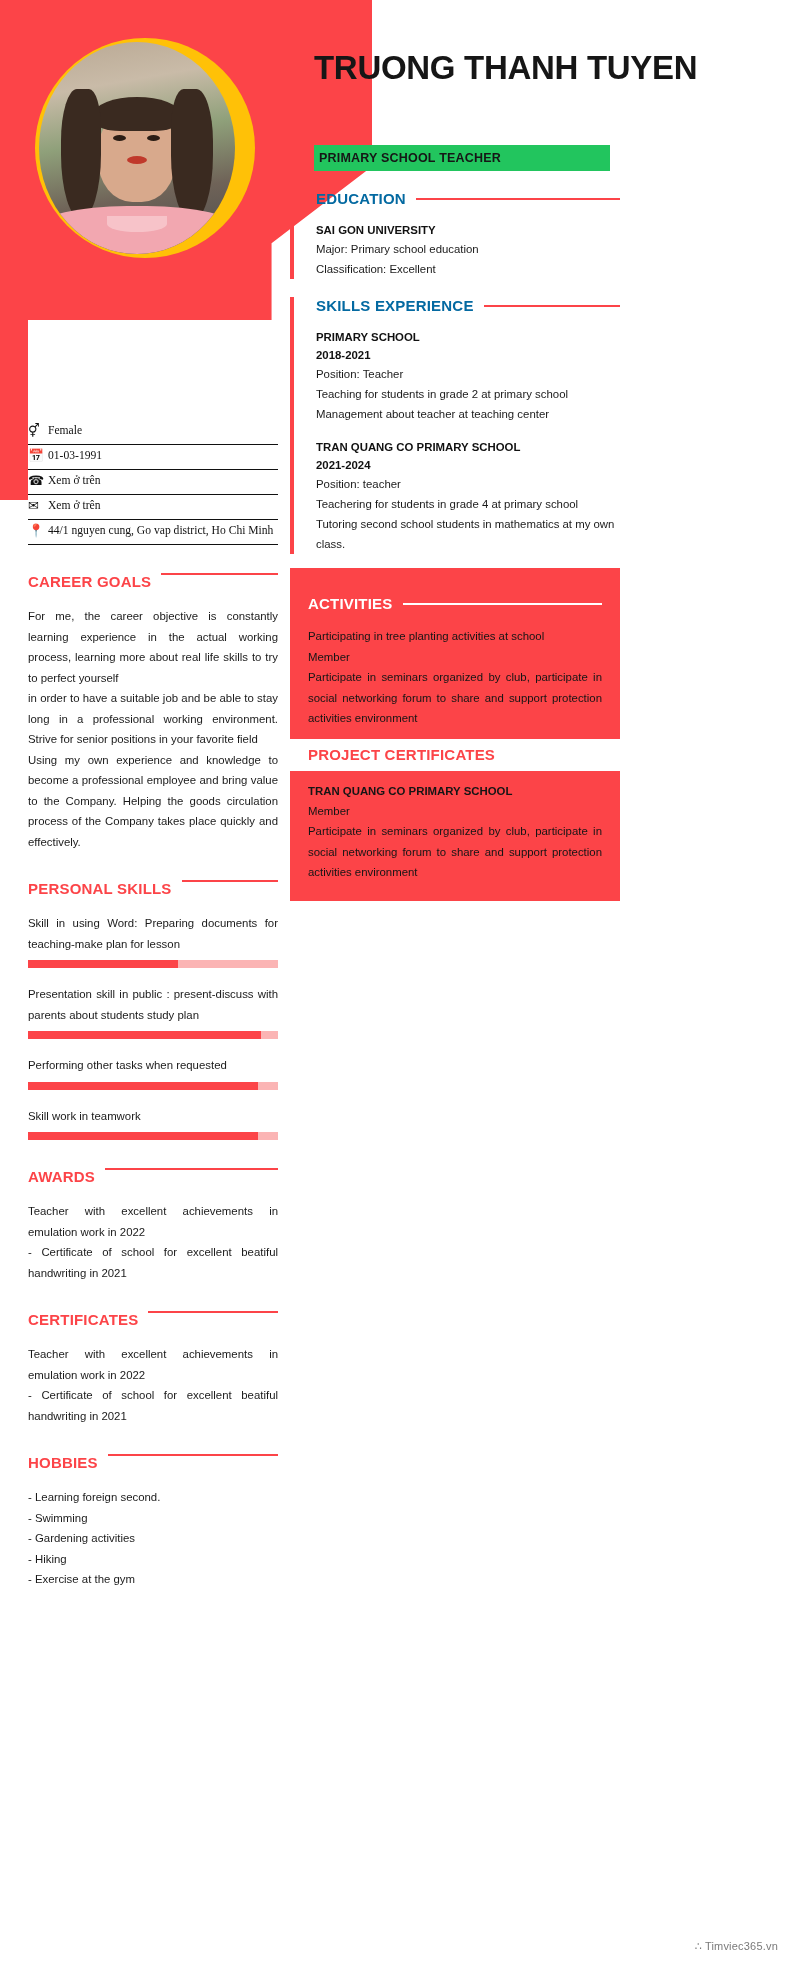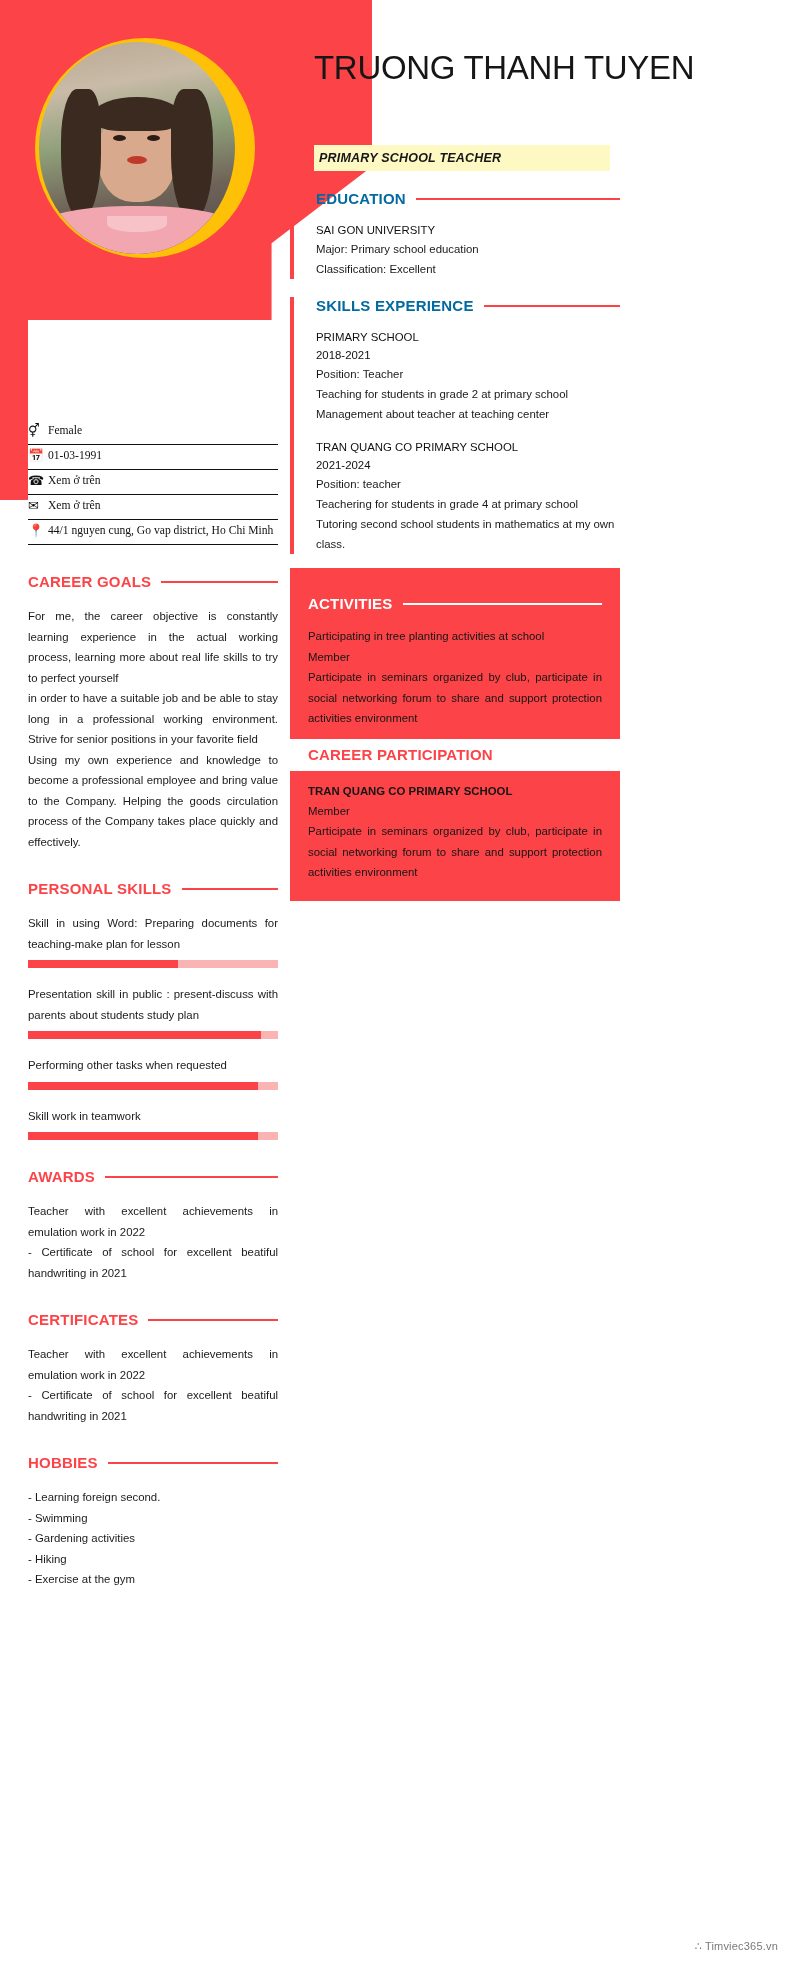--- a/index.html
+++ b/index.html
@@ -99,34 +99,33 @@
     width: 60px; height: 16px;
     border-radius: 0 0 50% 50%;
     background: #f7c3c9;
   }
 
   .hdr-name {
     position: absolute;
     left: 314px; top: 48px;
     width: 420px;
     font-size: 33px;
-    font-weight: normal;
+    font-weight: bold;
     line-height: 1.23;
     letter-spacing: -0.3px;
     color: #161616;
     font-family: "Liberation Sans", sans-serif;
   }
   .hdr-title-band {
     position: absolute;
     left: 314px; top: 145px;
     width: 296px; height: 26px;
-    background: #fef9c3;
+    background: #22c55e;
     display: flex;
     align-items: center;
-    font-style: italic;
   }
   .hdr-title-band span {
     font-size: 12.5px;
     font-weight: bold;
     color: #161616;
     letter-spacing: 0.2px;
     padding-left: 5px;
   }
 
   
@@ -164,21 +163,21 @@
     color: #111;
     font-family: Liberation Serif, serif;
   }
 
   
   .sec {
     margin-top: 28px;
   }
   .sec-head {
     display: flex;
-    align-items: center;
+    align-items: flex-start;
     gap: 10px;
     margin-bottom: 16px;
   }
   .sec-head h2 {
     font-size: 15px;
     font-weight: bold;
     color: #fc4448;
     letter-spacing: 0.2px;
     white-space: nowrap;
   }
@@ -235,21 +234,21 @@
     font-weight: bold;
     color: #0369a1;
     letter-spacing: 0.2px;
     white-space: nowrap;
   }
   .rc-rule { flex: 1; height: 2px; background: #fc4448; }
 
   .entry { margin-bottom: 14px; }
   .entry-org {
     font-size: 11.4px;
-    font-weight: normal;
+    font-weight: bold;
     color: #111;
     line-height: 18px;
   }
   .entry-line {
     font-size: 11.4px;
     color: #1a1a1a;
     line-height: 20px;
   }
 
   
@@ -473,21 +472,21 @@
       <h2>ACTIVITIES</h2>
       <div class="rc-rule"></div>
     </div>
     <div class="panel-text" id="activities-text">
         <p>Participating in tree planting activities at school</p>
         <p>Member</p>
         <p>Participate in seminars organized by club, participate in social networking forum to share and support protection activities environment</p>
       </div>
 
     <div class="white-band">
-      <h2>CAREER PARTICIPATION</h2>
+      <h2>PROJECT CERTIFICATES</h2>
     </div>
     <div class="pp-org">TRAN QUANG CO PRIMARY SCHOOL</div>
     <div class="panel-text" id="pp-text">
         <p>Member</p>
         <p>Participate in seminars organized by club, participate in social networking forum to share and support protection activities environment</p>
       </div>
   </div>
 
 </div>
 

